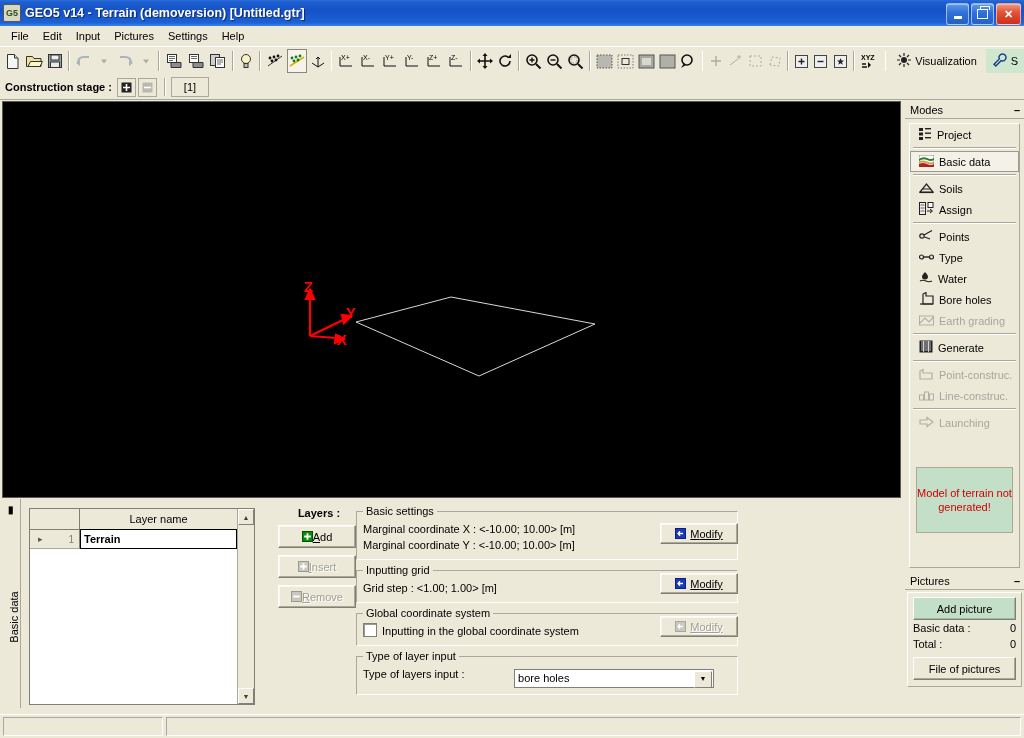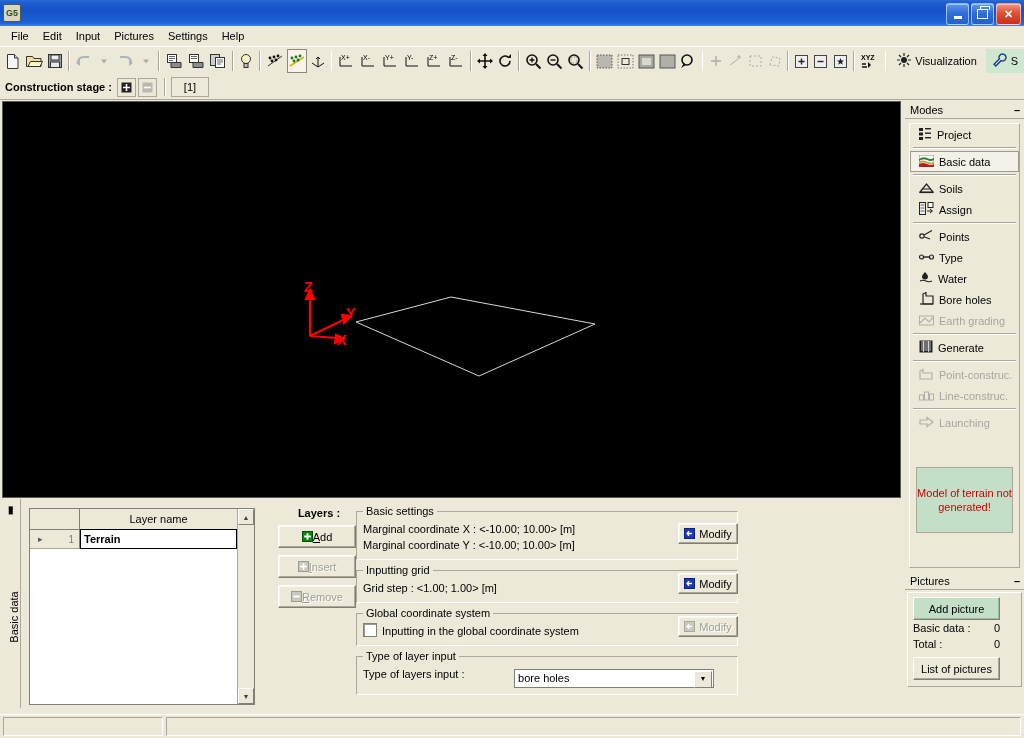--- a/index.html
+++ b/index.html
@@ -159,25 +159,26 @@
   
   .settings{position:absolute;left:356px;top:6px;width:382px;}
   .gbox{position:relative;margin-bottom:4px;}
   .gbox fieldset{
     border:1px solid #fff;border-top-color:#aca899;border-left-color:#aca899;
     margin:0;padding:4px 6px 6px 6px;
   }
   .gbox legend{font-size:11px;padding:0 3px;}
   .srow{font-size:11px;line-height:16px;white-space:nowrap;}
   .modbtn{
-    position:absolute;width:60px;height:21px;
+    position:absolute;width:78px;height:21px;
     border:1px solid #fff;border-right-color:#7f7f73;border-bottom-color:#7f7f73;
     background:#ece9d8;box-sizing:border-box;
     display:flex;align-items:center;justify-content:center;gap:4px;font-size:11px;
     box-shadow:inset -1px -1px 0 #aca899, inset 1px 1px 0 #f8f7f0;
+    text-decoration:underline;
   }
   .modbtn.dis{color:#a0a098;text-shadow:1px 1px 0 #fff;}
   .chk{
     width:12px;height:12px;border:1px solid #7f7f73;background:#fff;display:inline-block;
     vertical-align:-2px;margin-right:5px;box-shadow:inset 1px 1px 0 #9a9a8e;
   }
   .sel{
     width:200px;height:19px;border:1px solid #7f7f73;background:#fff;
     display:inline-flex;align-items:center;font-size:11px;padding-left:3px;
     box-sizing:border-box;position:relative;vertical-align:-4px;
@@ -207,21 +208,21 @@
     border:1px solid #9a9a8e;background:#f4f2e8;
   }
   .mitem.dis{color:#a6a69c;}
   .mdiv{height:1px;background:#aca899;margin:2px 3px;border-bottom:1px solid #fff;}
   .mspace{height:30px;}
   .notice{
     margin:4px 6px;background:#c3dfc8;border:1px solid #aca899;
     height:64px;display:flex;align-items:center;justify-content:center;
     text-align:center;color:#d00000;font-size:11px;line-height:14px;
   }
-  .pic-body{margin:2px;border:1px solid #aca899;border-top-color:#fff;border-left-color:#fff;padding:4px 21px 6px 5px;}
+  .pic-body{margin:2px;border:1px solid #aca899;border-top-color:#fff;border-left-color:#fff;padding:4px 5px 6px 5px;}
   .gbtn{
     height:21px;background:#c3dfc8;
     border:1px solid #fff;border-right-color:#7f7f73;border-bottom-color:#7f7f73;
     display:flex;align-items:center;justify-content:center;font-size:11px;
     box-shadow:inset -1px -1px 0 #9eb9a3;
   }
   .picrow{display:flex;justify-content:space-between;font-size:11px;line-height:16px;}
   .gbtn2{
     height:21px;margin-top:5px;background:#ece9d8;
     border:1px solid #fff;border-right-color:#7f7f73;border-bottom-color:#7f7f73;
@@ -240,20 +241,21 @@
   .spane.b{flex:1;}
   .divider-h{position:absolute;left:0;top:708px;width:903px;height:5px;background:#ece9d8;}
 </style>
 </head>
 <body>
 
 <div class="app">
 
   <div class="titlebar">
     <div class="titlebar-icon">G5</div>
+    <div class="titlebar-text">GEO5 v14 - Terrain (demoversion) [Untitled.gtr]</div>
     <div class="winbtns">
       <div class="winbtn">
           <span class="glyph-min"></span>
         </div>
       <div class="winbtn">
           <span class="glyph-res"></span>
         </div>
       <div class="winbtn close">✕</div>
     </div>
   </div>
@@ -908,21 +910,21 @@
     <div class="pic-body">
       <div class="gbtn">Add picture</div>
       <div class="picrow">
         <span>Basic data :</span>
         <span>0</span>
       </div>
       <div class="picrow">
         <span>Total :</span>
         <span>0</span>
       </div>
-      <div class="gbtn2">List of pictures</div>
+      <div class="gbtn2">File of pictures</div>
     </div>
   </div>
 
   <div class="statusbar">
     <div class="spane a"></div>
     <div class="spane b"></div>
   </div>
 
 </div>
 

